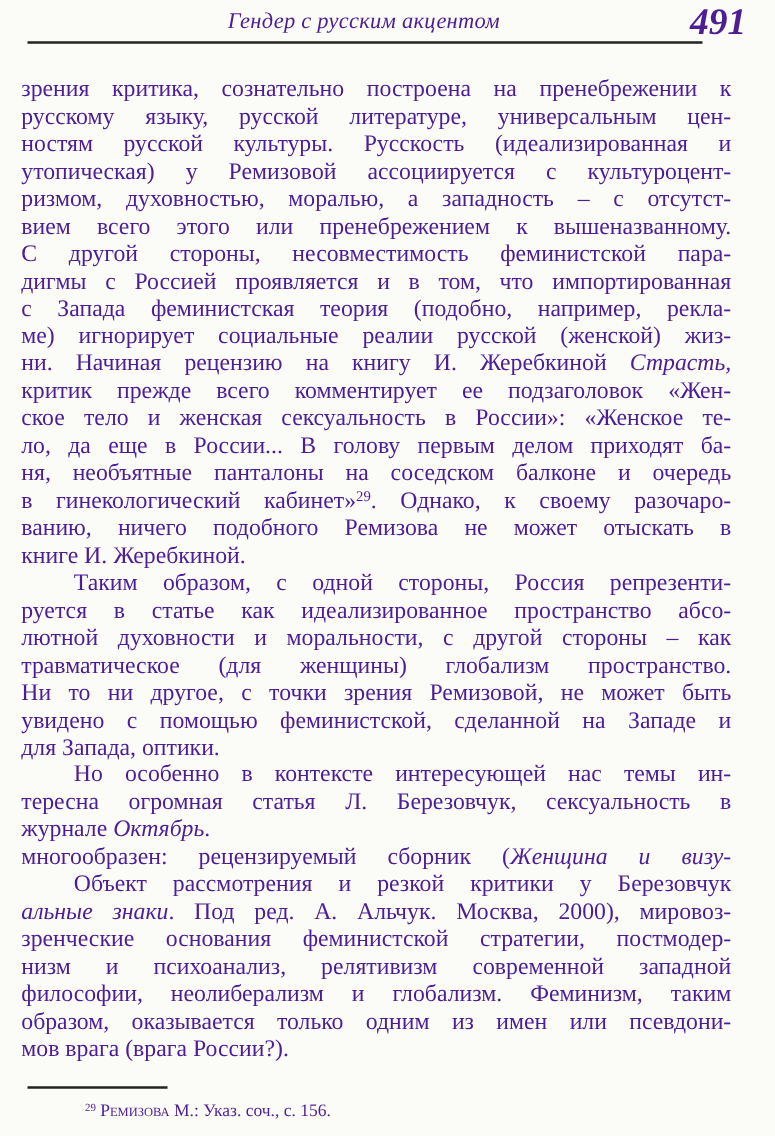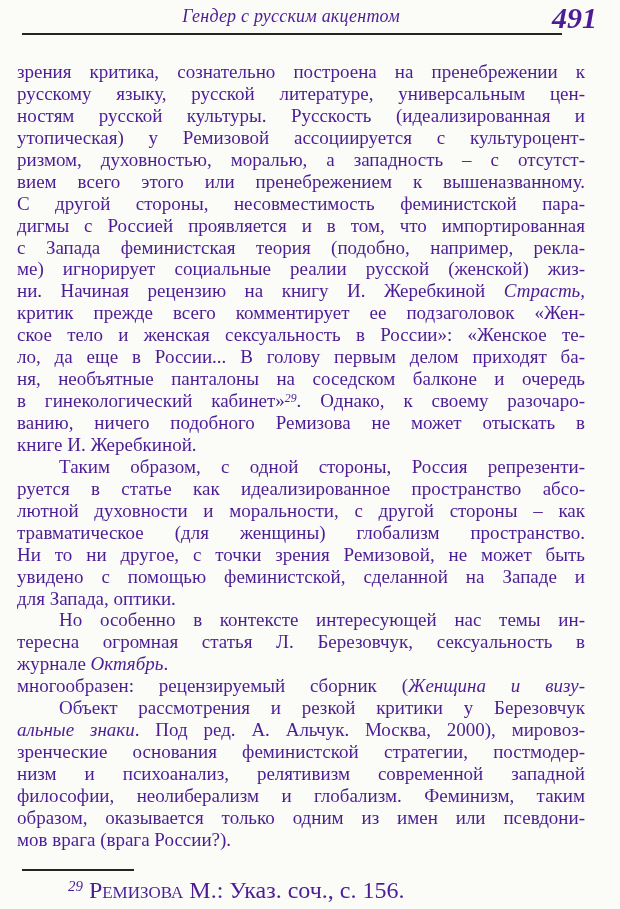--- a/index.html
+++ b/index.html
@@ -69,39 +69,38 @@
   .line.indent { text-indent: 42px; }
 
   .line i, .footnote-text i { font-style: italic; }
 
   sup {
     font-size: 0.62em;
     line-height: 0;
     vertical-align: baseline;
     position: relative;
     top: -0.45em;
-    font-style: italic;
   }
 
   .sc { font-variant: small-caps; }
 
   .footnote-rule {
     position: absolute;
     top: 869px;
     left: 22px;
     width: 112px;
     height: 0;
     border-top: 2px solid #26241f;
   }
 
   .footnote-text {
     position: absolute;
     top: 879px;
     left: 68px;
-    font-size: 24px;
+    font-size: 14px;
     line-height: 22px;
   }
 </style>
 </head>
 <body>
 
 <div class="page">
 
   <div class="running-head">Гендер с русским акцентом</div>
 

